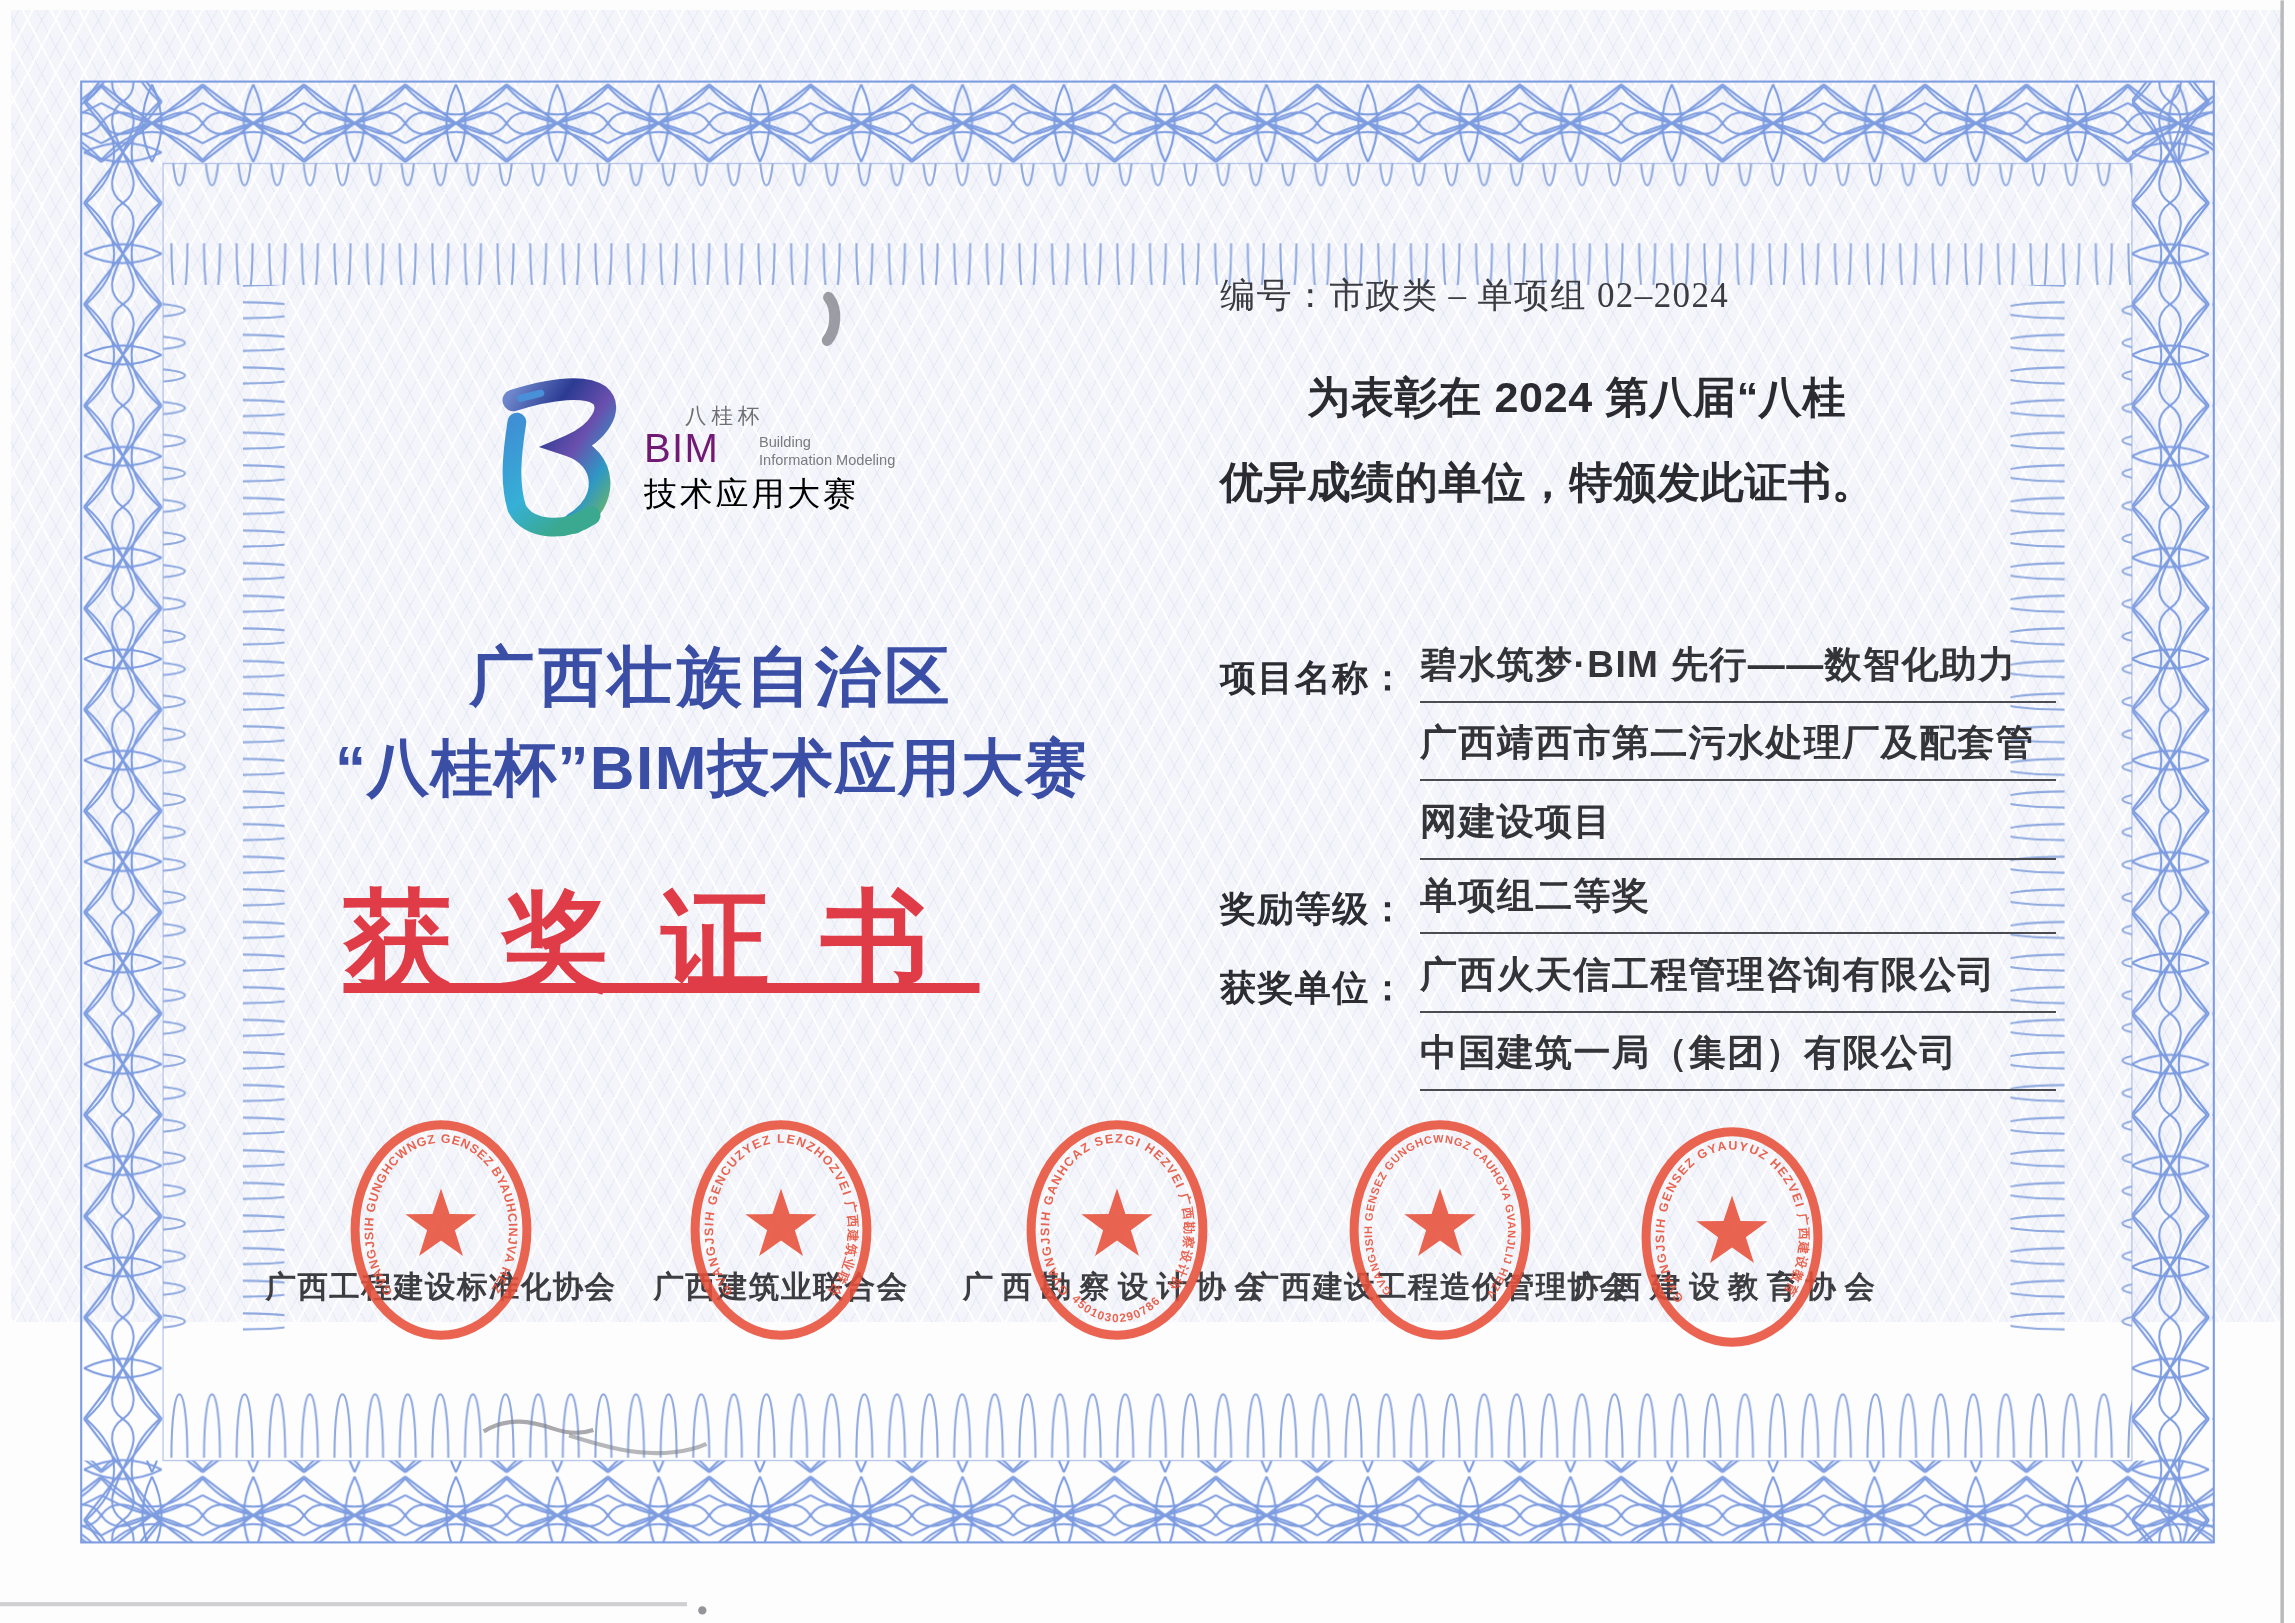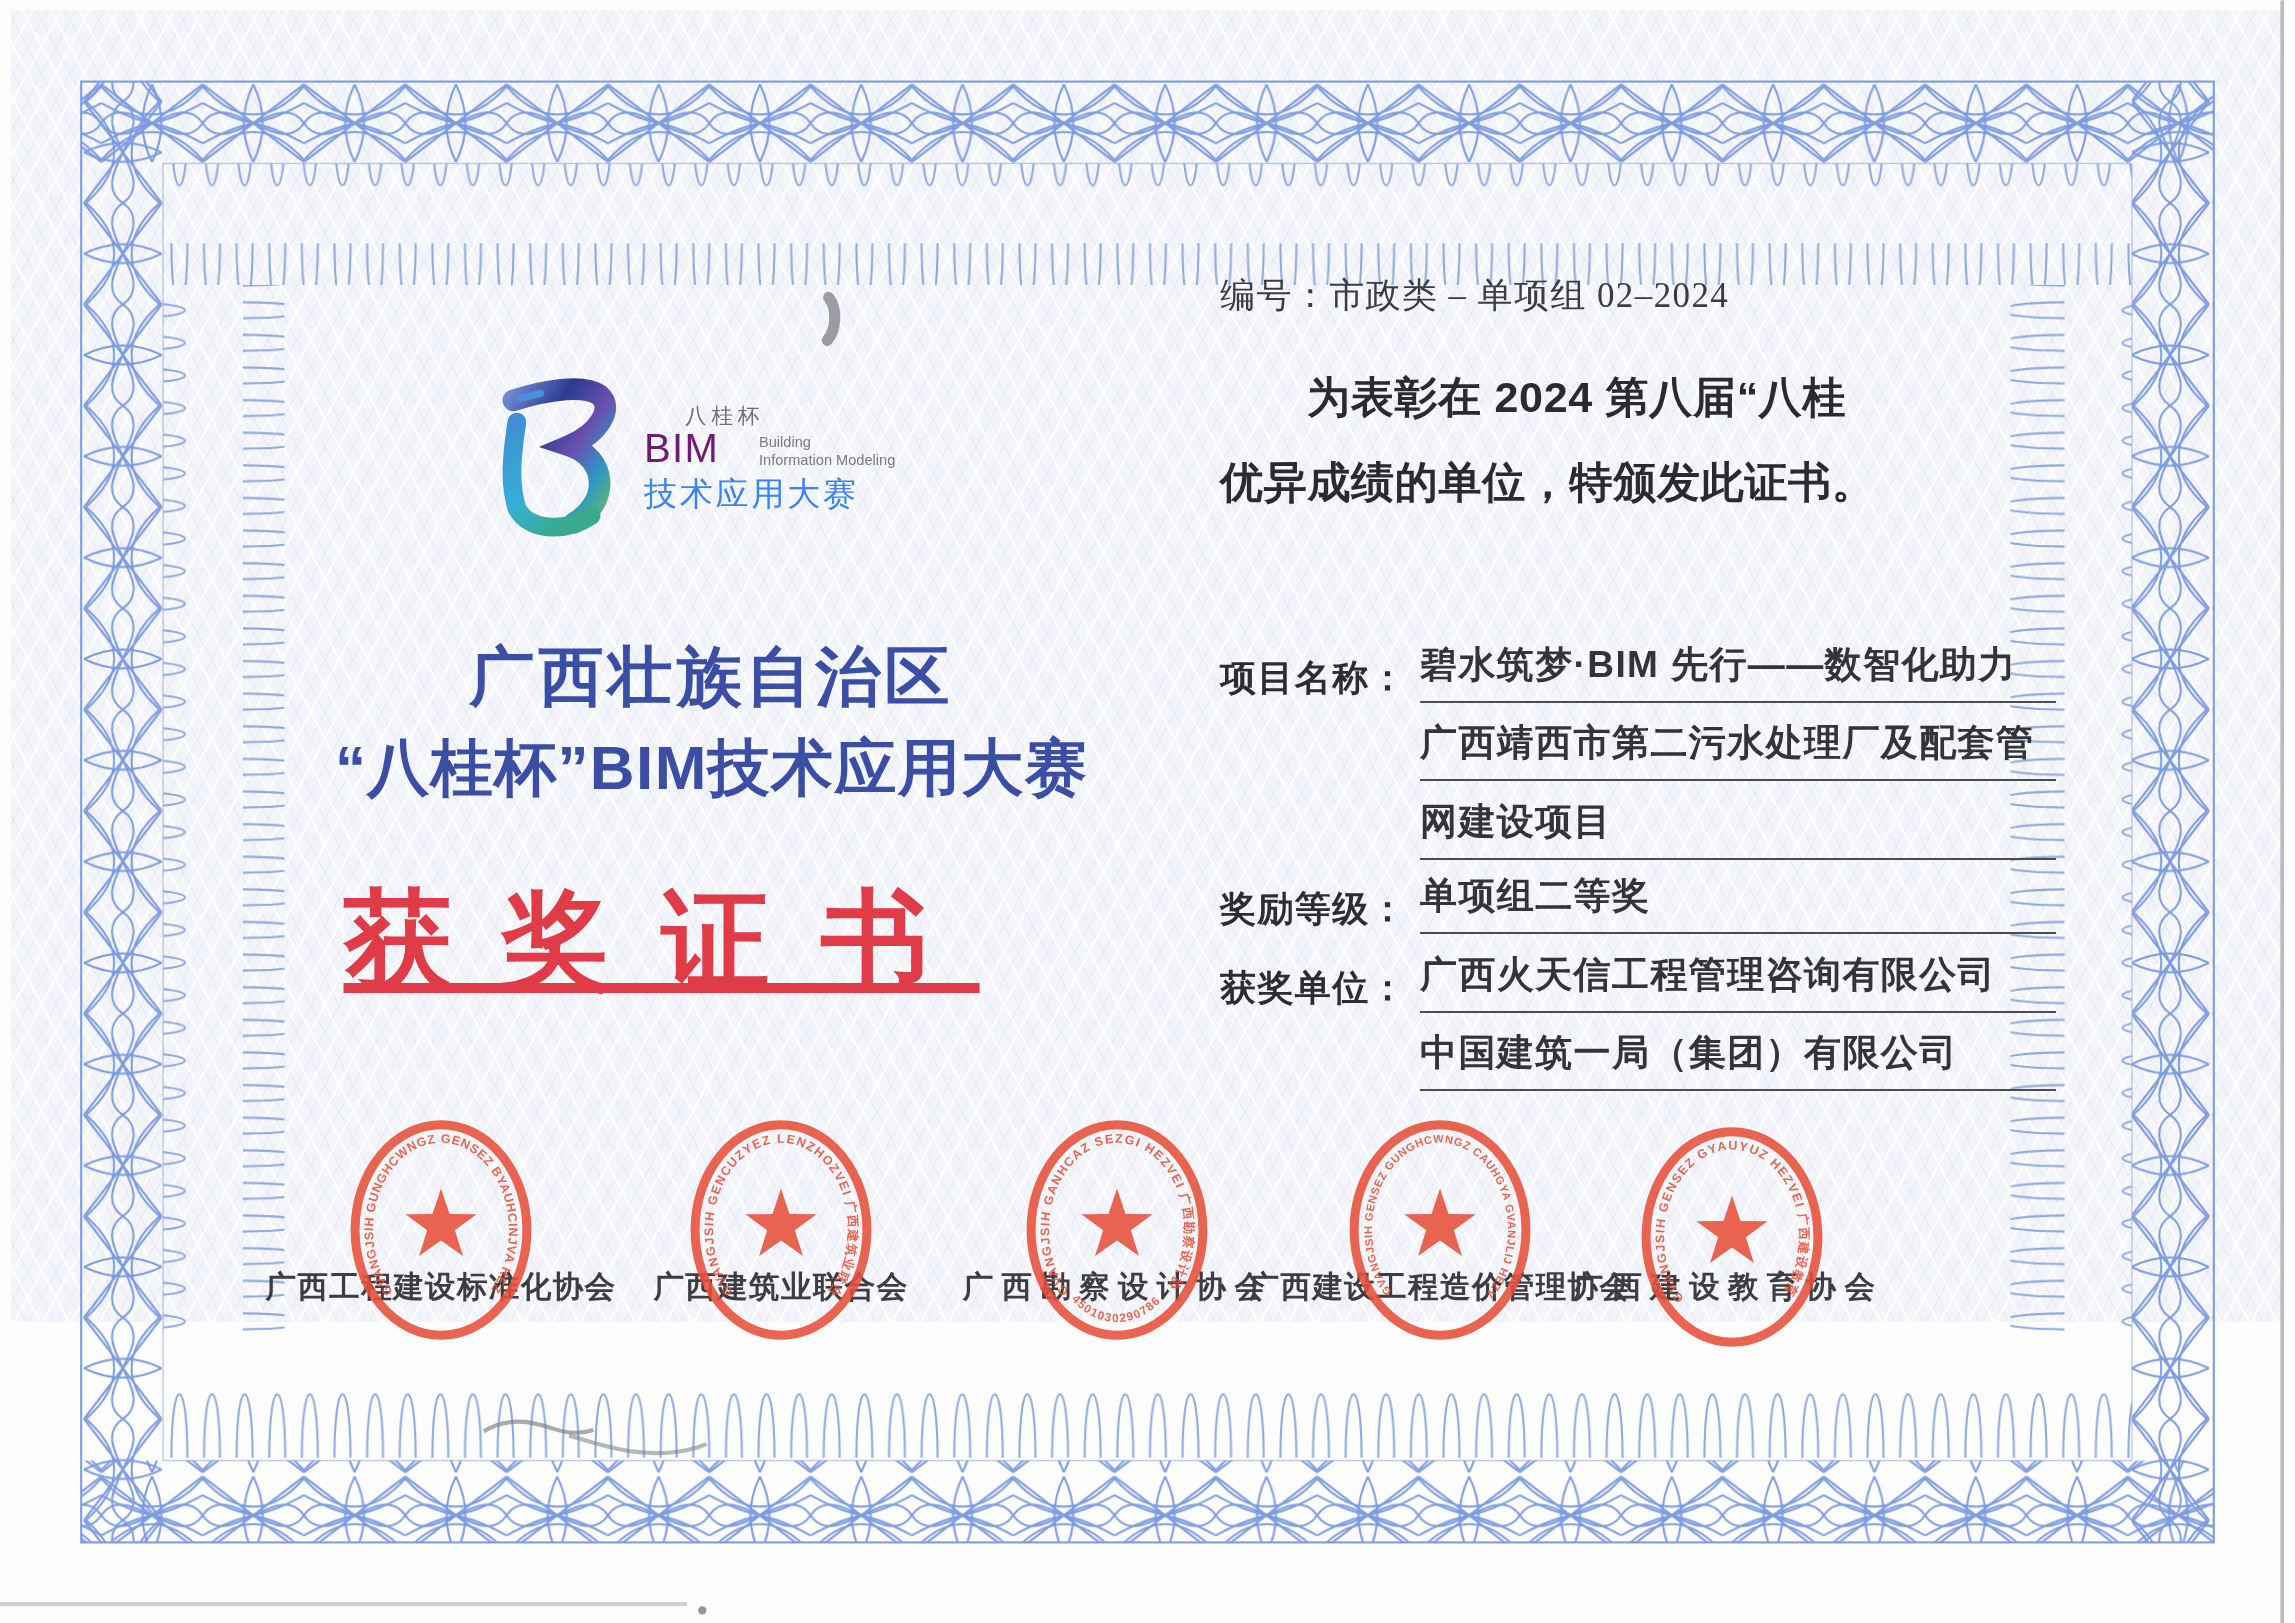--- a/index.html
+++ b/index.html
@@ -32,21 +32,21 @@
     font-family:"Liberation Serif","DejaVu Serif",serif;
     font-size:35px;color:#3b3b42;letter-spacing:1.4px;white-space:nowrap;
   }
 
   
   .logo{left:482px;top:368px;width:333px;height:187px;}
   .logo-mark{position:absolute;left:0;top:0;}
   .logo-cup{position:absolute;left:164px;top:33px;font-size:21.5px;color:#6f6f75;letter-spacing:4.9px;white-space:nowrap;margin-left:39px;}
   .logo-bim{position:absolute;left:162px;top:58px;font-size:40px;font-weight:400;color:#701a75;letter-spacing:1.4px;}
   .logo-sub{position:absolute;left:265px;top:65px;font-size:14.6px;line-height:18px;color:#7a7a80;white-space:nowrap;margin-left:12px;}
-  .logo-comp{position:absolute;left:162px;top:104px;font-size:33px;color:#3b82f6;letter-spacing:2.8px;white-space:nowrap;}
+  .logo-comp{position:absolute;left:162px;top:104px;font-size:33px;color:#000000;letter-spacing:2.8px;white-space:nowrap;}
 
   .titlebox{left:250px;top:633px;width:923px;text-align:center;
     color:var(--title-blue);font-weight:700;font-size:65px;letter-spacing:4.2px;white-space:nowrap;}
   .titlebox2{left:250px;top:726px;width:923px;text-align:center;
     color:var(--title-blue);font-weight:700;font-size:62px;letter-spacing:1.4px;white-space:nowrap;}
 
   .award{
     left:226px;top:868px;width:923px;text-align:center;
     font-family:"Liberation Serif","DejaVu Serif",serif;
     font-size:108px;font-weight:700;color:var(--award-red);

